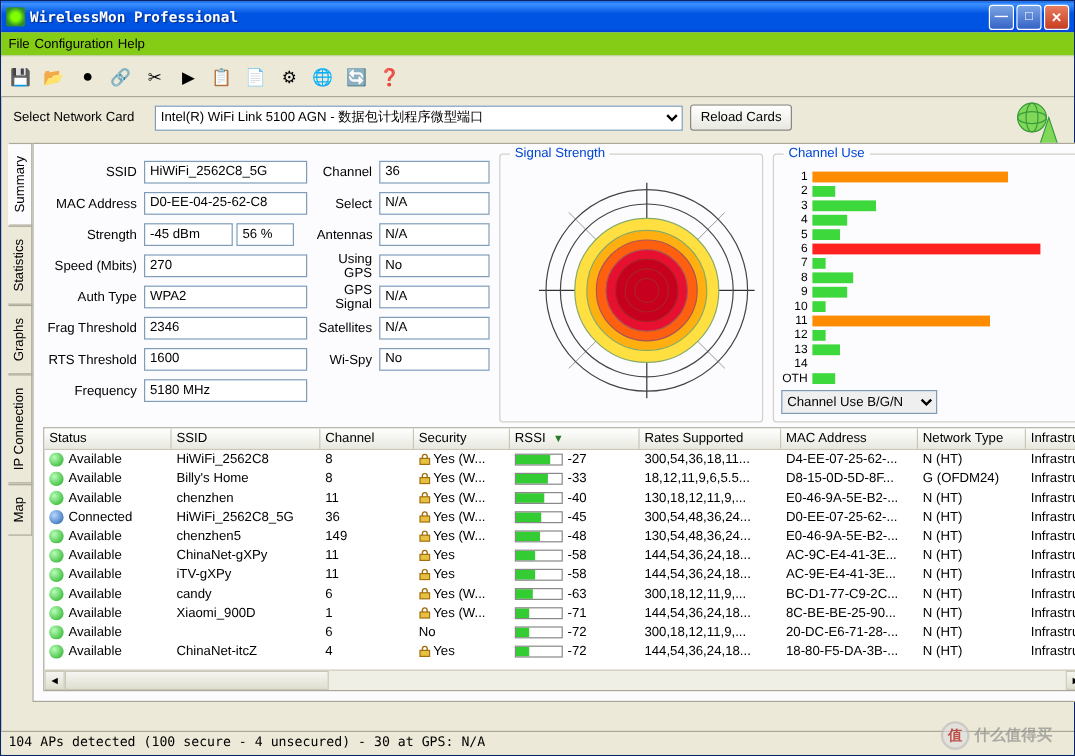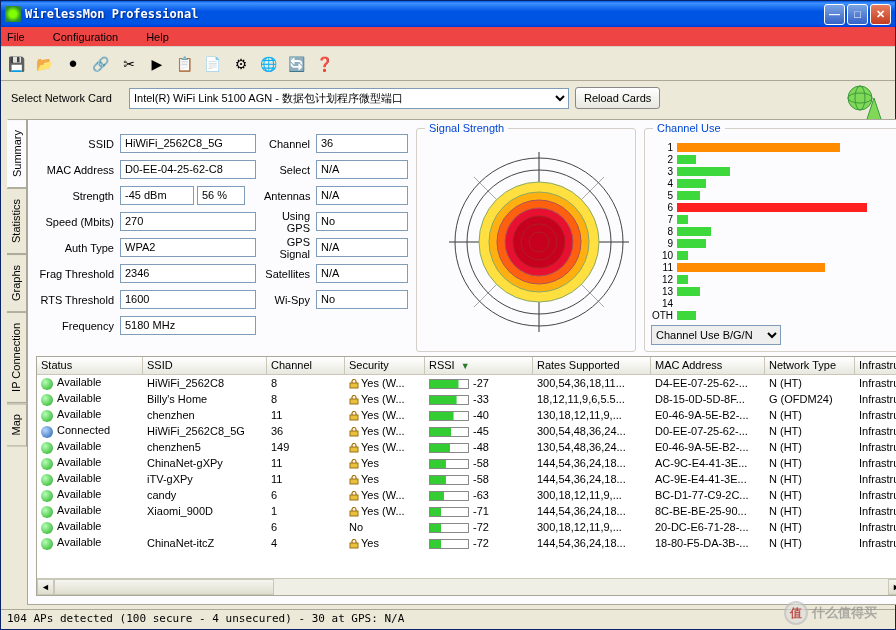--- a/index.html
+++ b/index.html
@@ -3,21 +3,21 @@
 <meta charset="utf-8">
 <style>
 * { box-sizing: border-box; margin: 0; padding: 0; font-family: Tahoma, sans-serif; font-size: 11px; }
 body { background: #ece9d8; width: 896px; height: 630px; overflow: hidden; }
 .window { border: 1px solid #0a246a; width: 896px; height: 630px; display: flex; flex-direction: column; }
 .titlebar { background: linear-gradient(to bottom, #0058e6 0%, #3d91ff 8%, #0054e3 40%, #0054e3 88%, #003dd7 100%); height: 26px; display: flex; align-items: center; padding: 0 4px; color: #fff; font-weight: bold; }
 .titlebar .icon { width: 16px; height: 16px; margin-right: 4px; background: radial-gradient(circle, #7fff00 30%, #2e8b2e 70%); border-radius: 2px; }
 .titlebar .title { flex: 1; font-family: "SimSun", monospace; font-size: 12px; text-shadow: 1px 1px 1px #002a80; }
 .winbtn { width: 21px; height: 21px; margin-left: 2px; border: 1px solid #fff; border-radius: 3px; background: linear-gradient(to bottom, #7ba4e3, #3563c7); color: #fff; display: flex; align-items: center; justify-content: center; font-size: 11px; cursor: pointer; }
 .winbtn.close { background: linear-gradient(to bottom, #e77d60, #c73c20); }
-.menubar { background: #ef4444; height: 20px; display: flex; align-items: center; padding: 0 6px; gap: 28px; border-bottom: 1px solid #d4d0c8; }
+.menubar { background: #84cc16; height: 20px; display: flex; align-items: center; padding: 0 6px; gap: 4px; border-bottom: 1px solid #d4d0c8; }
 .menubar span { cursor: pointer; font-family: "SimSun", sans-serif; }
 .toolbar { background: #ece9d8; height: 34px; display: flex; align-items: center; padding: 0 4px; gap: 4px; border-bottom: 1px solid #aca899; }
 .tbtn { width: 24px; height: 24px; border-radius: 3px; cursor: pointer; display: flex; align-items: center; justify-content: center; font-size: 14px; }
 .cardrow { height: 34px; display: flex; align-items: center; padding: 0 10px; gap: 6px; }
 .cardrow .lbl { width: 112px; }
 .cardrow select { flex: 0 0 440px; height: 21px; border: 1px solid #7f9db9; background: #fff; font-size: 11px; }
 .btn { height: 22px; padding: 0 8px; border: 1px solid #888; border-radius: 3px; background: linear-gradient(#fff, #e8e8e0); cursor: pointer; text-align: right; }
 .logo { position: absolute; right: 10px; top: 84px; width: 40px; height: 40px; }
 .logo svg { width: 40px; height: 40px; }
 .content { flex: 1; display: flex; padding: 4px 6px; gap: 0; position: relative; }
@@ -52,21 +52,21 @@
 .gc { padding: 0 4px; overflow: hidden; white-space: nowrap; text-overflow: clip; font-size: 11px; }
 .dot { width: 12px; height: 12px; border-radius: 50%; display: inline-block; vertical-align: middle; margin-right: 4px; }
 .dot.g { background: radial-gradient(circle at 35% 35%, #b6ffb6, #1ea81e); }
 .dot.b { background: radial-gradient(circle at 35% 35%, #b6d6ff, #1e5ea8); }
 .lock { display: inline-block; width: 10px; height: 10px; vertical-align: middle; margin-right: 2px; }
 .rssibx { display: inline-block; width: 40px; height: 10px; border: 1px solid #888; background: linear-gradient(to right, #3c3, #3c3) no-repeat; vertical-align: middle; margin-right: 4px; }
 .scroll { height: 17px; background: #e8e8e0; border-top: 1px solid #cbc7b8; display: flex; }
 .scroll .sb { width: 17px; background: linear-gradient(#f6f6f2, #dedecf); border: 1px solid #cbc7b8; display: flex; align-items: center; justify-content: center; font-size: 9px; cursor: pointer; }
 .scroll .strack { flex: 1; background: #efefe6; position: relative; }
 .scroll .sthumb { position: absolute; left: 0; top: 0; bottom: 0; width: 220px; background: linear-gradient(#f6f6f2, #dedecf); border: 1px solid #cbc7b8; }
-.status { height: 20px; border-top: 1px solid #aca899; padding: 2px 6px; background: #ece9d8; font-family: "SimSun", monospace; }
+.status { height: 20px; border-top: 1px solid #aca899; padding: 2px 6px; background: #ece9d8; font-family: "SimSun", monospace; margin-top: 20px; }
 .sortarrow { color: #2a7a2a; font-size: 9px; }
 .watermark { position: absolute; right: 2px; bottom: 2px; opacity: 0.65; width: 110px; height: 30px; display: flex; align-items: center; gap: 4px; }
 .watermark .c { width: 24px; height: 24px; border-radius: 50%; background: #ddd; border: 2px solid #bbb; color: #a00; font-size: 12px; display: flex; align-items: center; justify-content: center; font-weight: bold; }
 .watermark .t { color: #888; font-size: 13px; font-weight: bold; }
 </style>
 </head>
 <body>
 
 <div class="window">
   <div class="titlebar">

